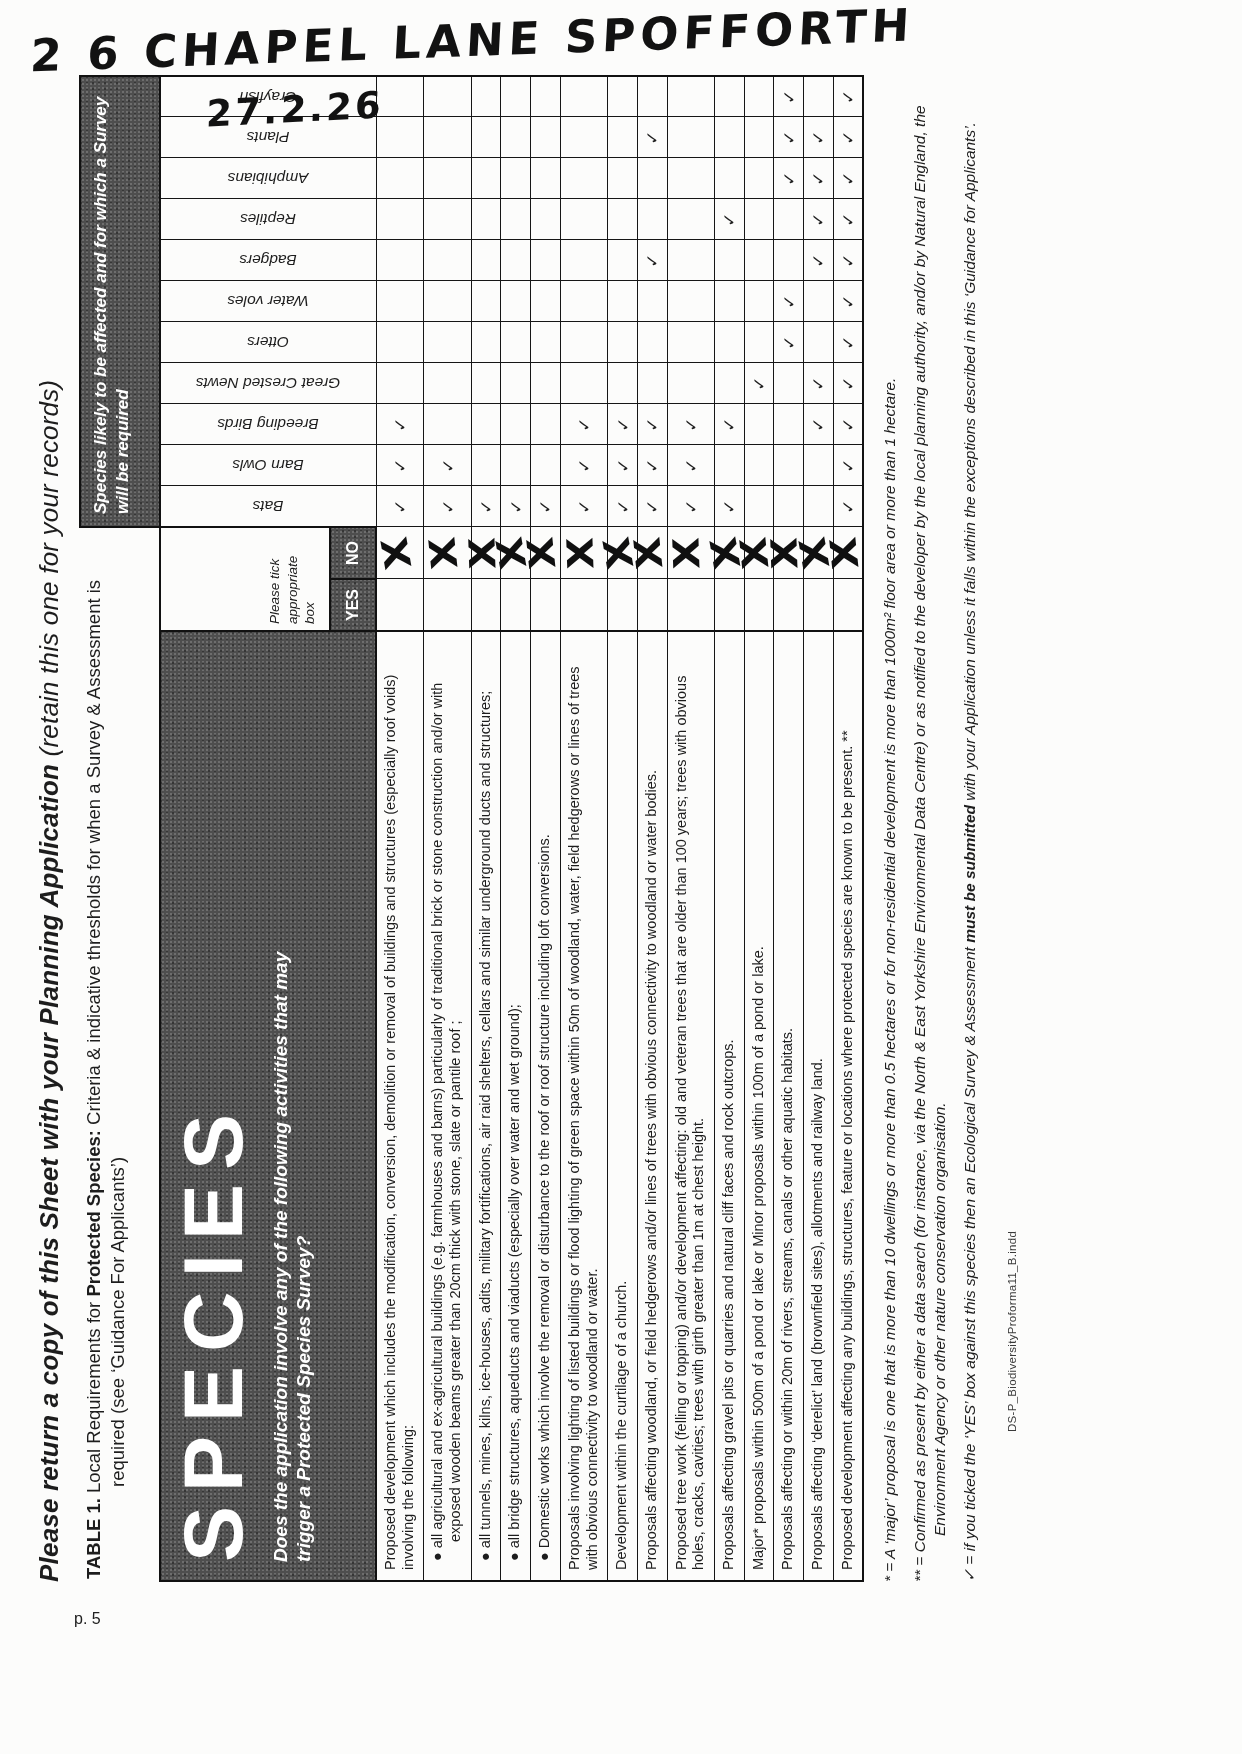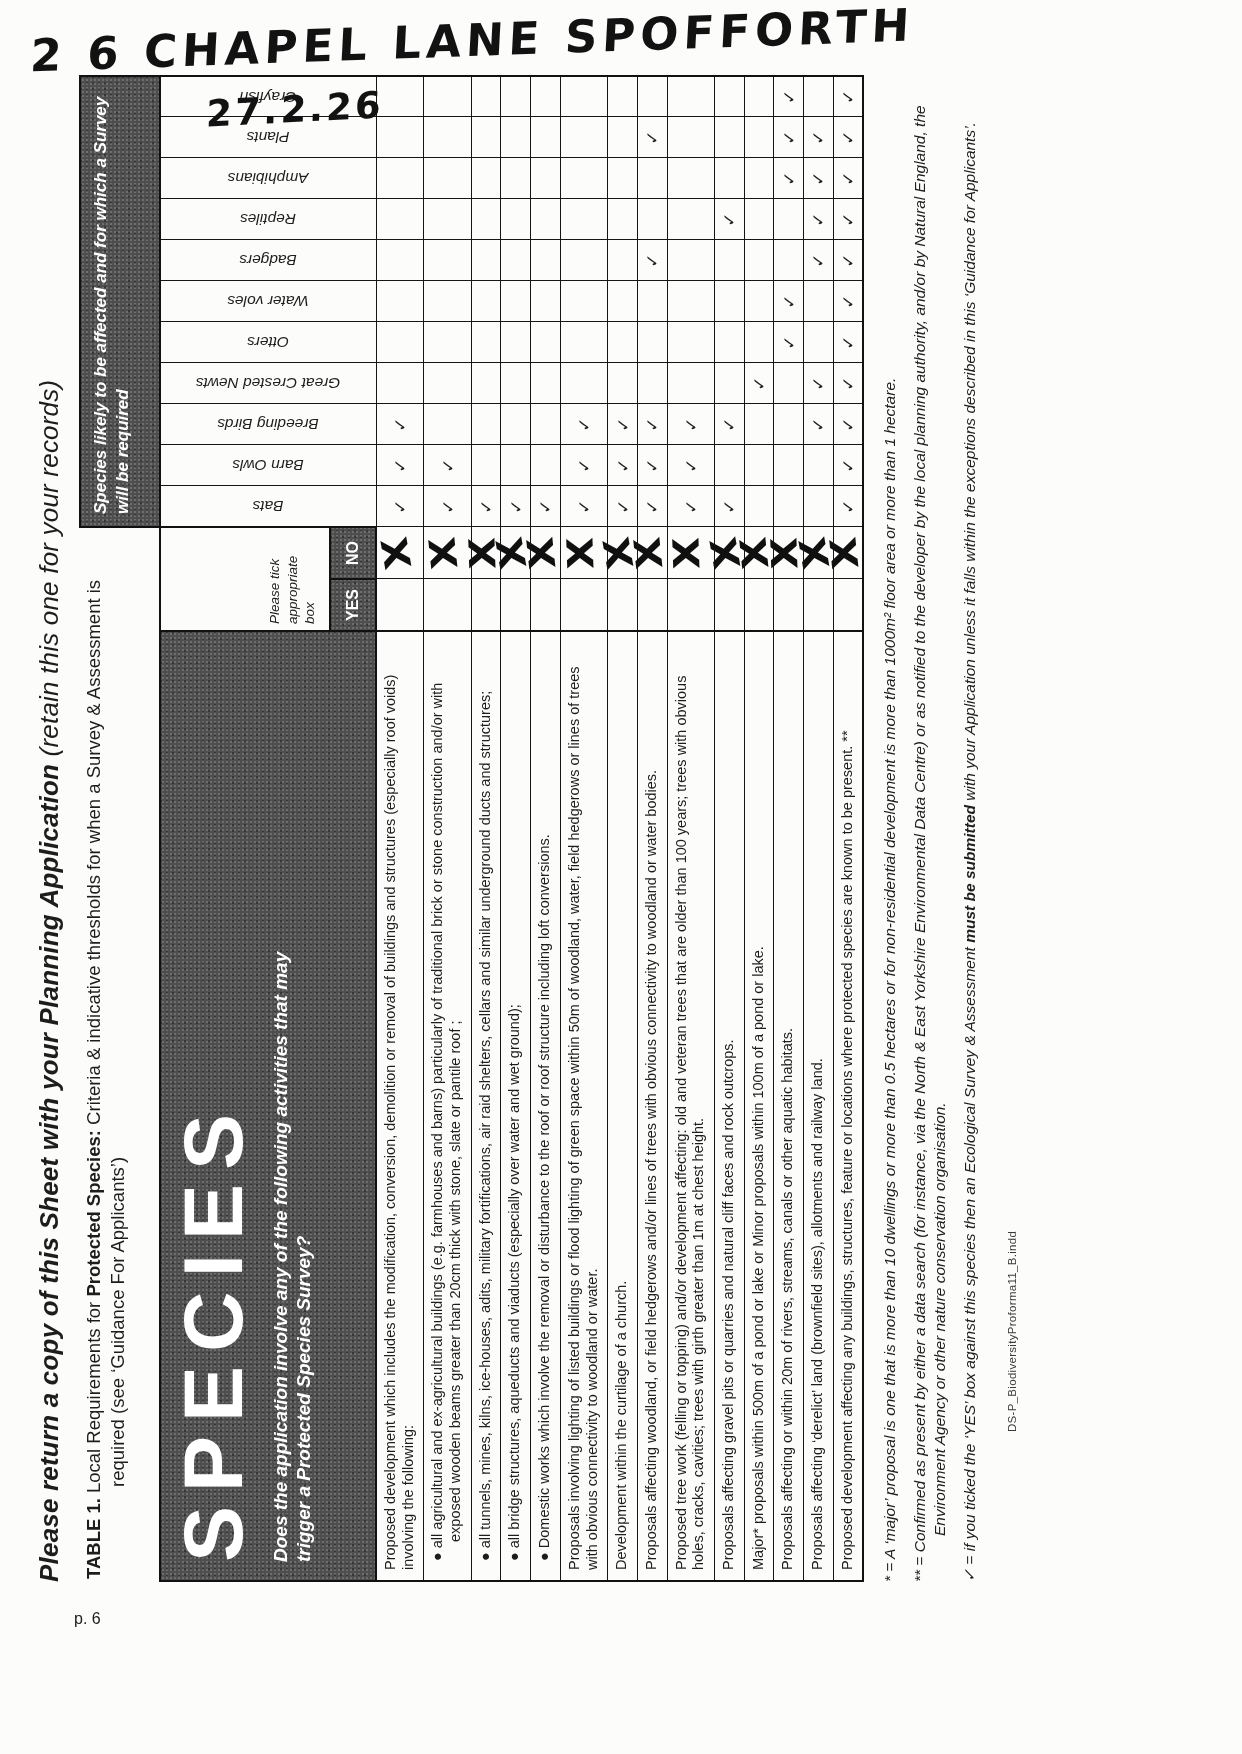--- a/index.html
+++ b/index.html
@@ -369,14 +369,14 @@
       <p class="fn">* =  A ‘major’ proposal is one that is more than 10 dwellings or more than 0.5 hectares or for non-residential development is more than 1000m² floor area or more than 1 hectare.</p>
       <p class="fn">** =  Confirmed as present by either a data search (for instance, via the North &amp; East Yorkshire Environmental Data Centre) or as notified to the developer by the local planning authority, and/or by Natural England, the Environment Agency or other nature conservation organisation.</p>
       <p class="fn"><span>✓ =  if you ticked the ‘YES’ box against this species then an Ecological Survey &amp; Assessment </span><b>must be submitted</b><span> with your Application unless it falls within the exceptions described in this ‘Guidance for Applicants’.</span></p>
     </div>
 
     <div class="imprint">DS-P_BiodiversityProforma11_B.indd</div>
   </div>
 
   <div class="hand hand1">2 6 CHAPEL LANE SPOFFORTH</div>
   <div class="hand hand2">27.2.26</div>
-  <div class="pagenum">p. 6</div>
+  <div class="pagenum">p. 5</div>
 </div>
 
 </body></html>

